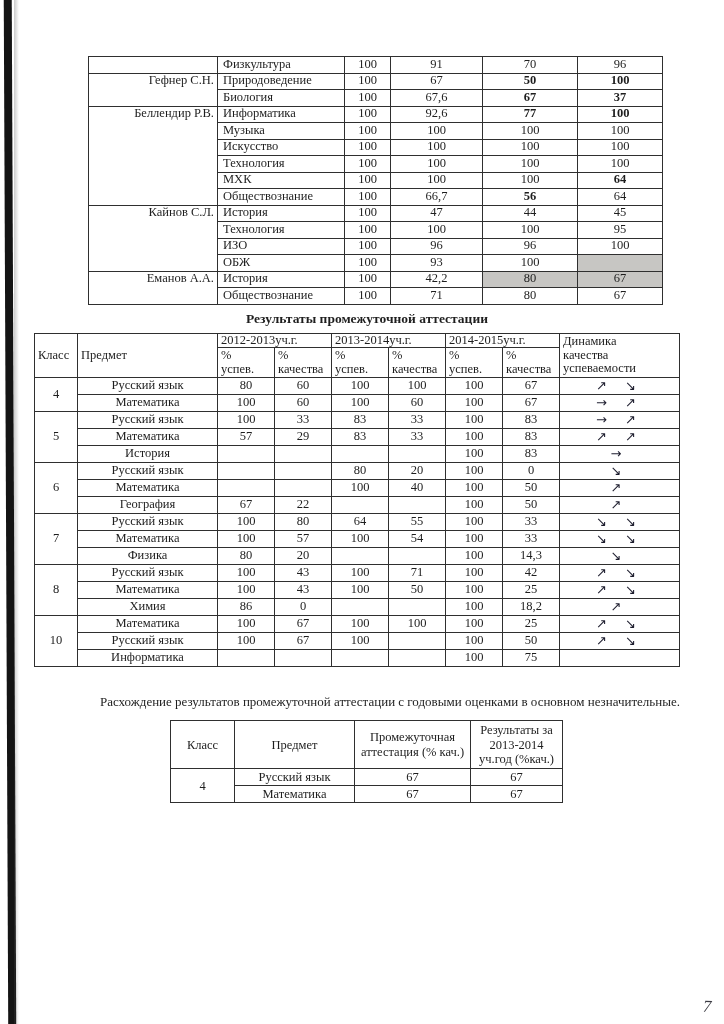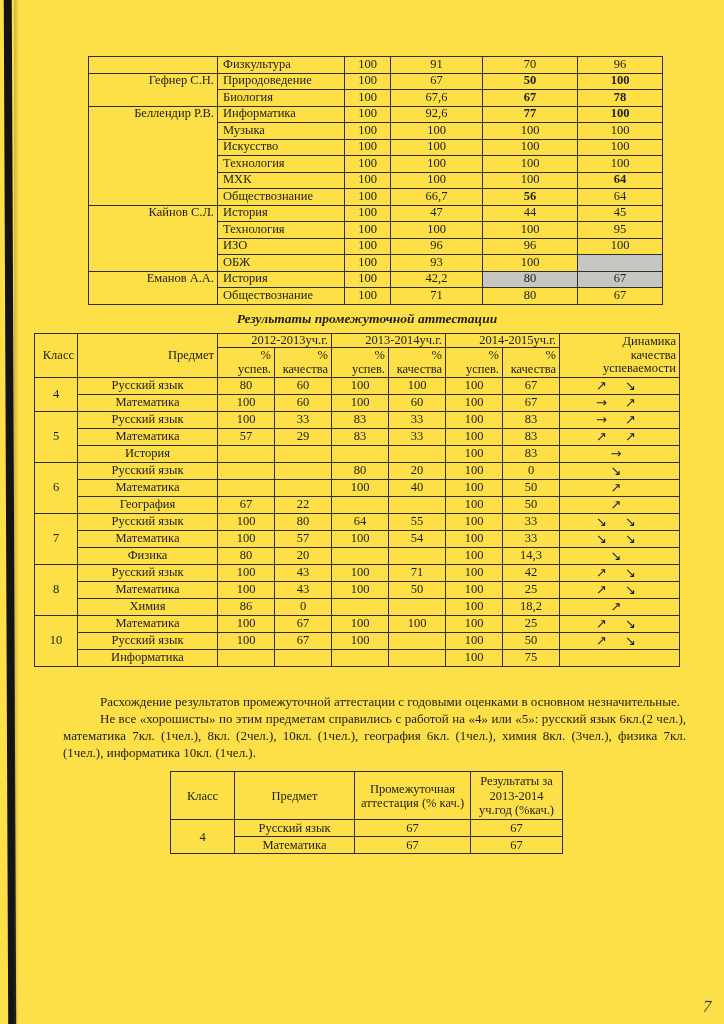--- a/index.html
+++ b/index.html
@@ -5,21 +5,21 @@
   * { box-sizing: border-box; }
   html, body { margin: 0; padding: 0; }
   body {
     width: 724px; height: 1024px;
     background: #6f6b64;
     font-family: "Liberation Serif", serif;
   }
   .page {
     position: relative;
     width: 724px; height: 1024px;
-    background: #fde047;
+    background: #ffffff;
     overflow: hidden;
     color: #1e1e1e;
   }
   .edge {
     position: absolute; left: 6px; top: -10px;
     width: 8px; height: 1050px;
     background: #141414;
     transform: rotate(-0.25deg);
   }
   .edge-soft {
@@ -40,26 +40,26 @@
   .b { font-weight: bold; }
   .shaded { background: #c7c6c3; }
 
   
   .block1 { margin: 6px 60px 0 86px; }
   .block2 { margin: 26px 38px 0 63px; }
   p.para { margin: 0; text-align: justify; font-size: 13px; line-height: 1.31; text-indent: 37px; }
   .ital { font-style: italic; }
   .heading {
     margin: 6px 50px 0 60px; text-align: center;
-    font-size: 13.5px; font-weight: bold; font-style: italic;
+    font-size: 13.5px; font-weight: bold; 
   }
 
   
   .t2 { margin: 6px 0 0 34px; font-size: 12.5px; line-height: 1.1; }
-  .t2 th { text-align: right; vertical-align: middle; }
+  .t2 th { text-align: left; vertical-align: middle; }
   .t2 th.sub { white-space: pre-line; height: 30px; }
   .t2 th.dynh { white-space: pre-line; }
   .t2 td { height: 17px; }
   .t2 .first { text-align: center; }
   .t2 .subj { text-align: center; }
   .t2 .num { text-align: center; }
   .t2 .dyn {
     text-align: center;
     font-family: "DejaVu Sans", sans-serif;
     font-size: 13px; letter-spacing: 7px;
@@ -109,21 +109,21 @@
           <td class="num">100</td>
           <td class="num">67</td>
           <td class="num b">50</td>
           <td class="num b">100</td>
         </tr>
         <tr>
           <td class="subj">Биология</td>
           <td class="num">100</td>
           <td class="num">67,6</td>
           <td class="num b">67</td>
-          <td class="num b">78</td>
+          <td class="num b">37</td>
         </tr>
         <tr>
           <td class="first" rowspan="6">Беллендир Р.В.</td>
           <td class="subj">Информатика</td>
           <td class="num">100</td>
           <td class="num">92,6</td>
           <td class="num b">77</td>
           <td class="num b">100</td>
         </tr>
         <tr>
@@ -426,21 +426,20 @@
           <td class="num"></td>
           <td class="num">100</td>
           <td class="num">75</td>
           <td class="dyn"></td>
         </tr>
       </tbody>
   </table>
 
   <div class="block2">
     <p class="para">Расхождение результатов  промежуточной аттестации  с годовыми оценками в основном незначительные.</p>
-    <p class="para">Не все «хорошисты» по этим предметам справились с работой на «4» или «5»: русский язык 6кл.(2 чел.), математика 7кл. (1чел.), 8кл. (2чел.), 10кл. (1чел.), география 6кл. (1чел.), химия 8кл. (3чел.), физика 7кл. (1чел.), информатика  10кл. (1чел.).</p>
   </div>
 
   <table class="t3">
     <colgroup>
       <col style="width:64px">
         <col style="width:120px">
         <col style="width:116px">
         <col style="width:92px">
     </colgroup>
     <thead>

